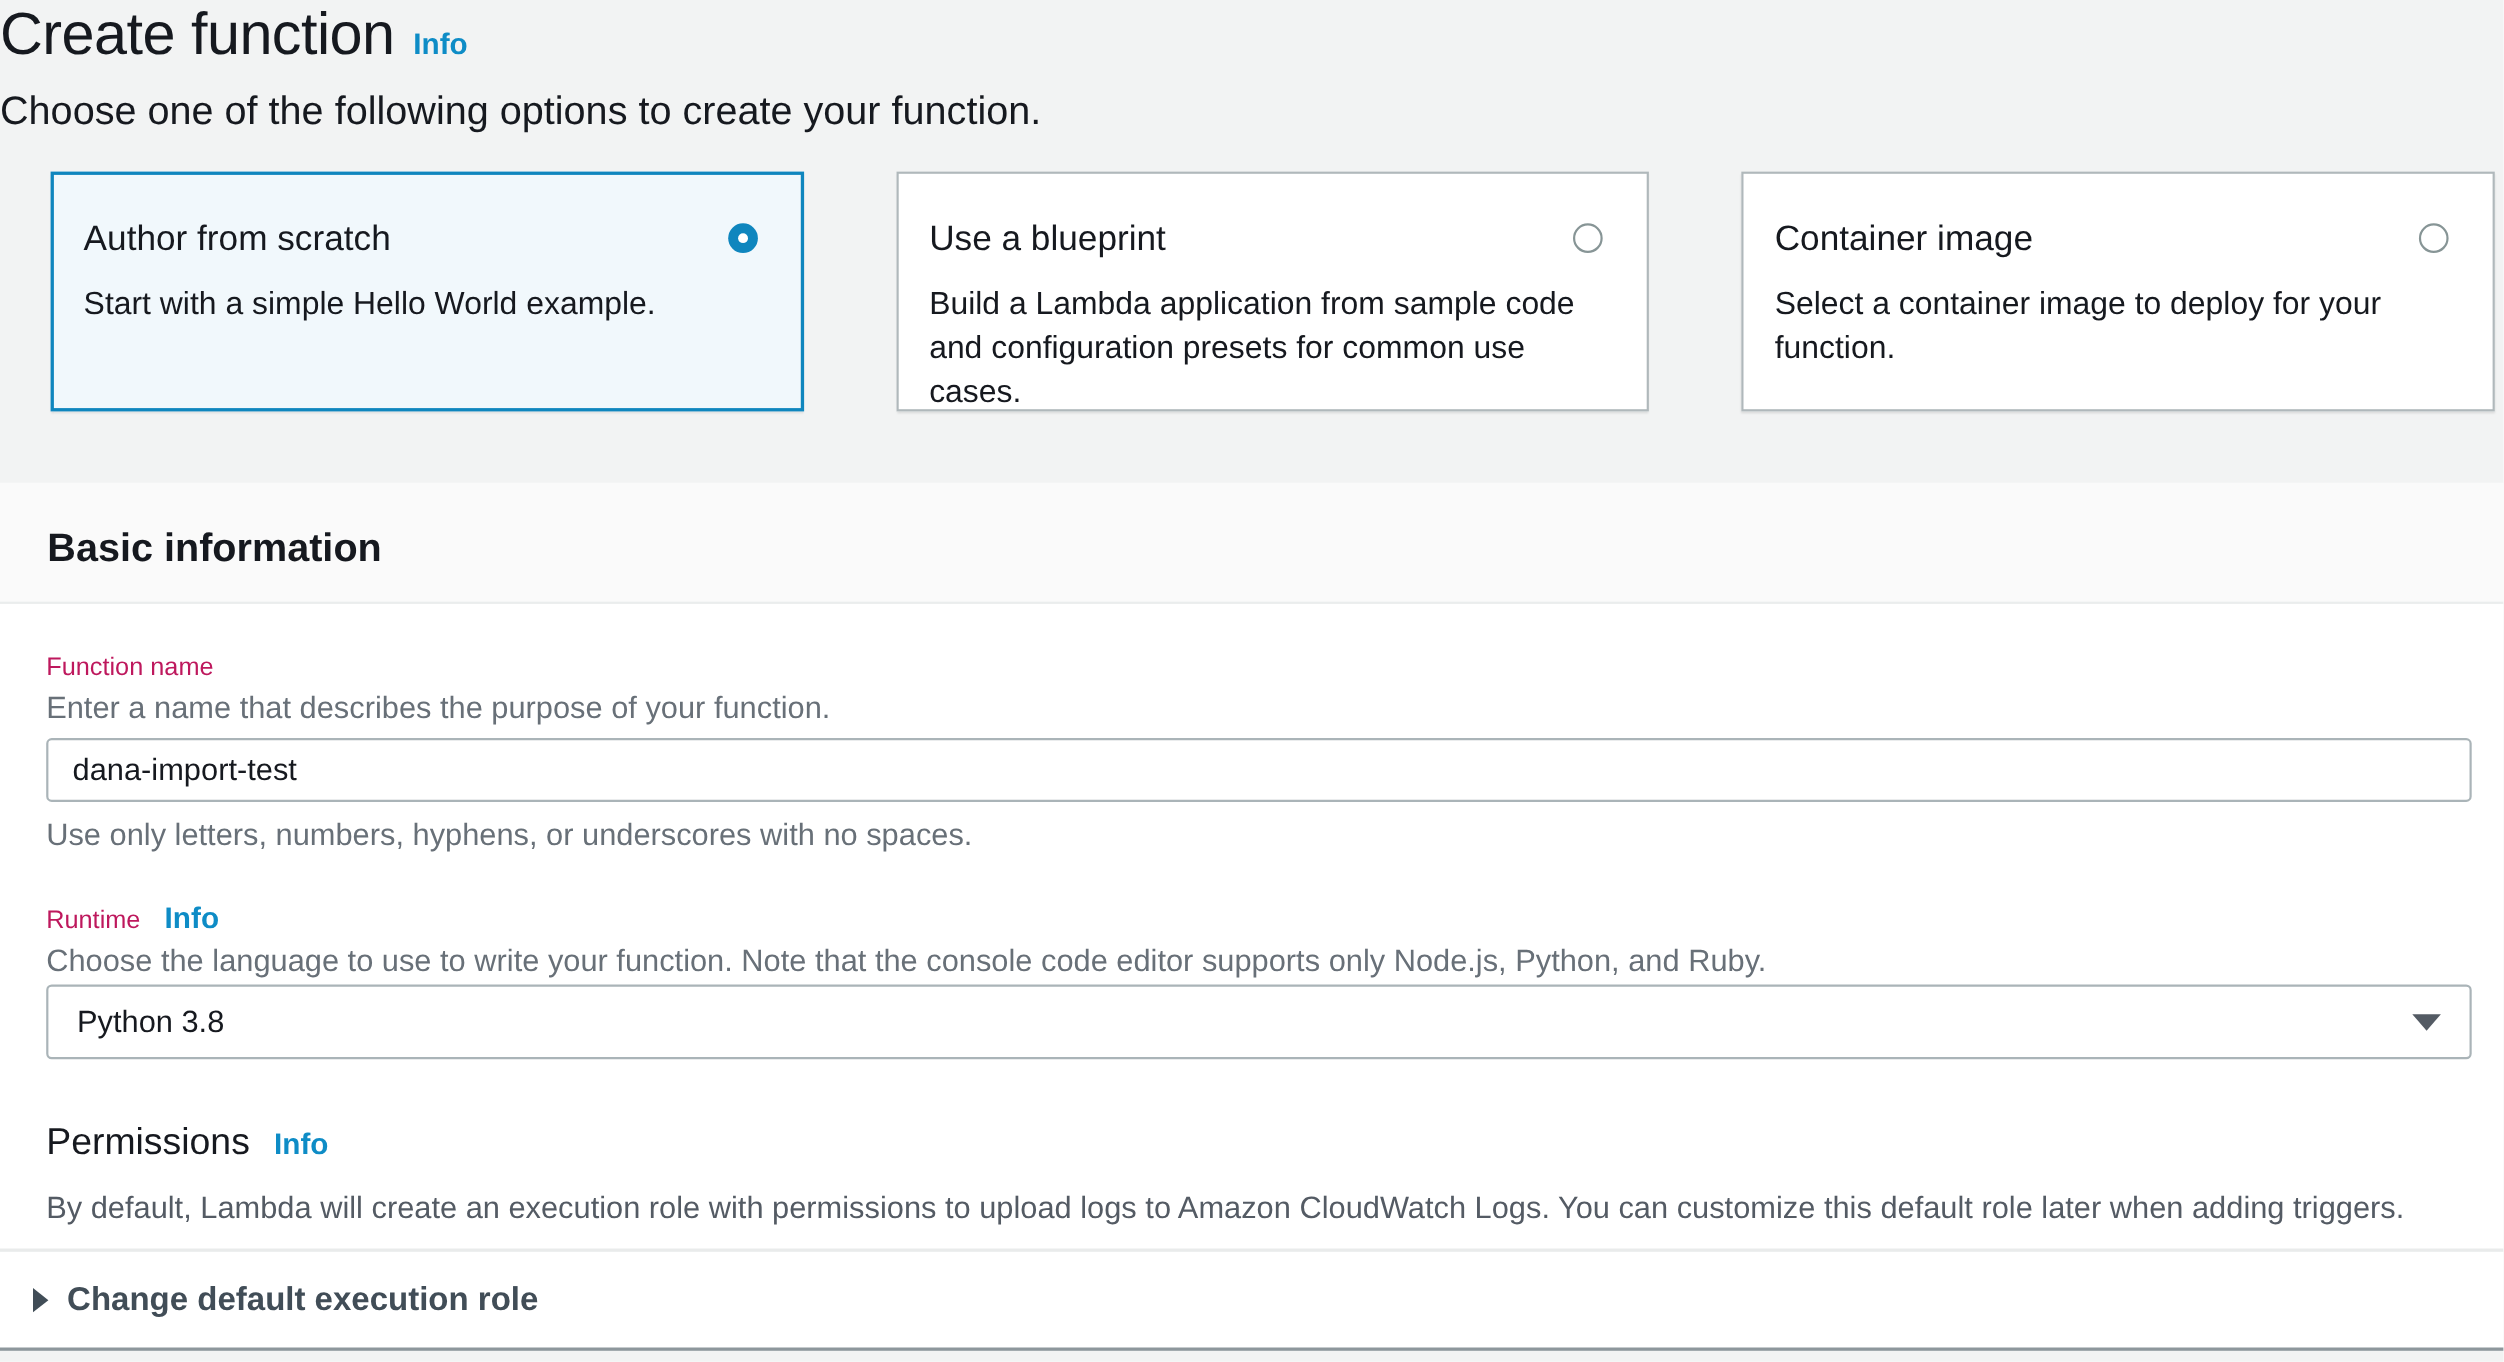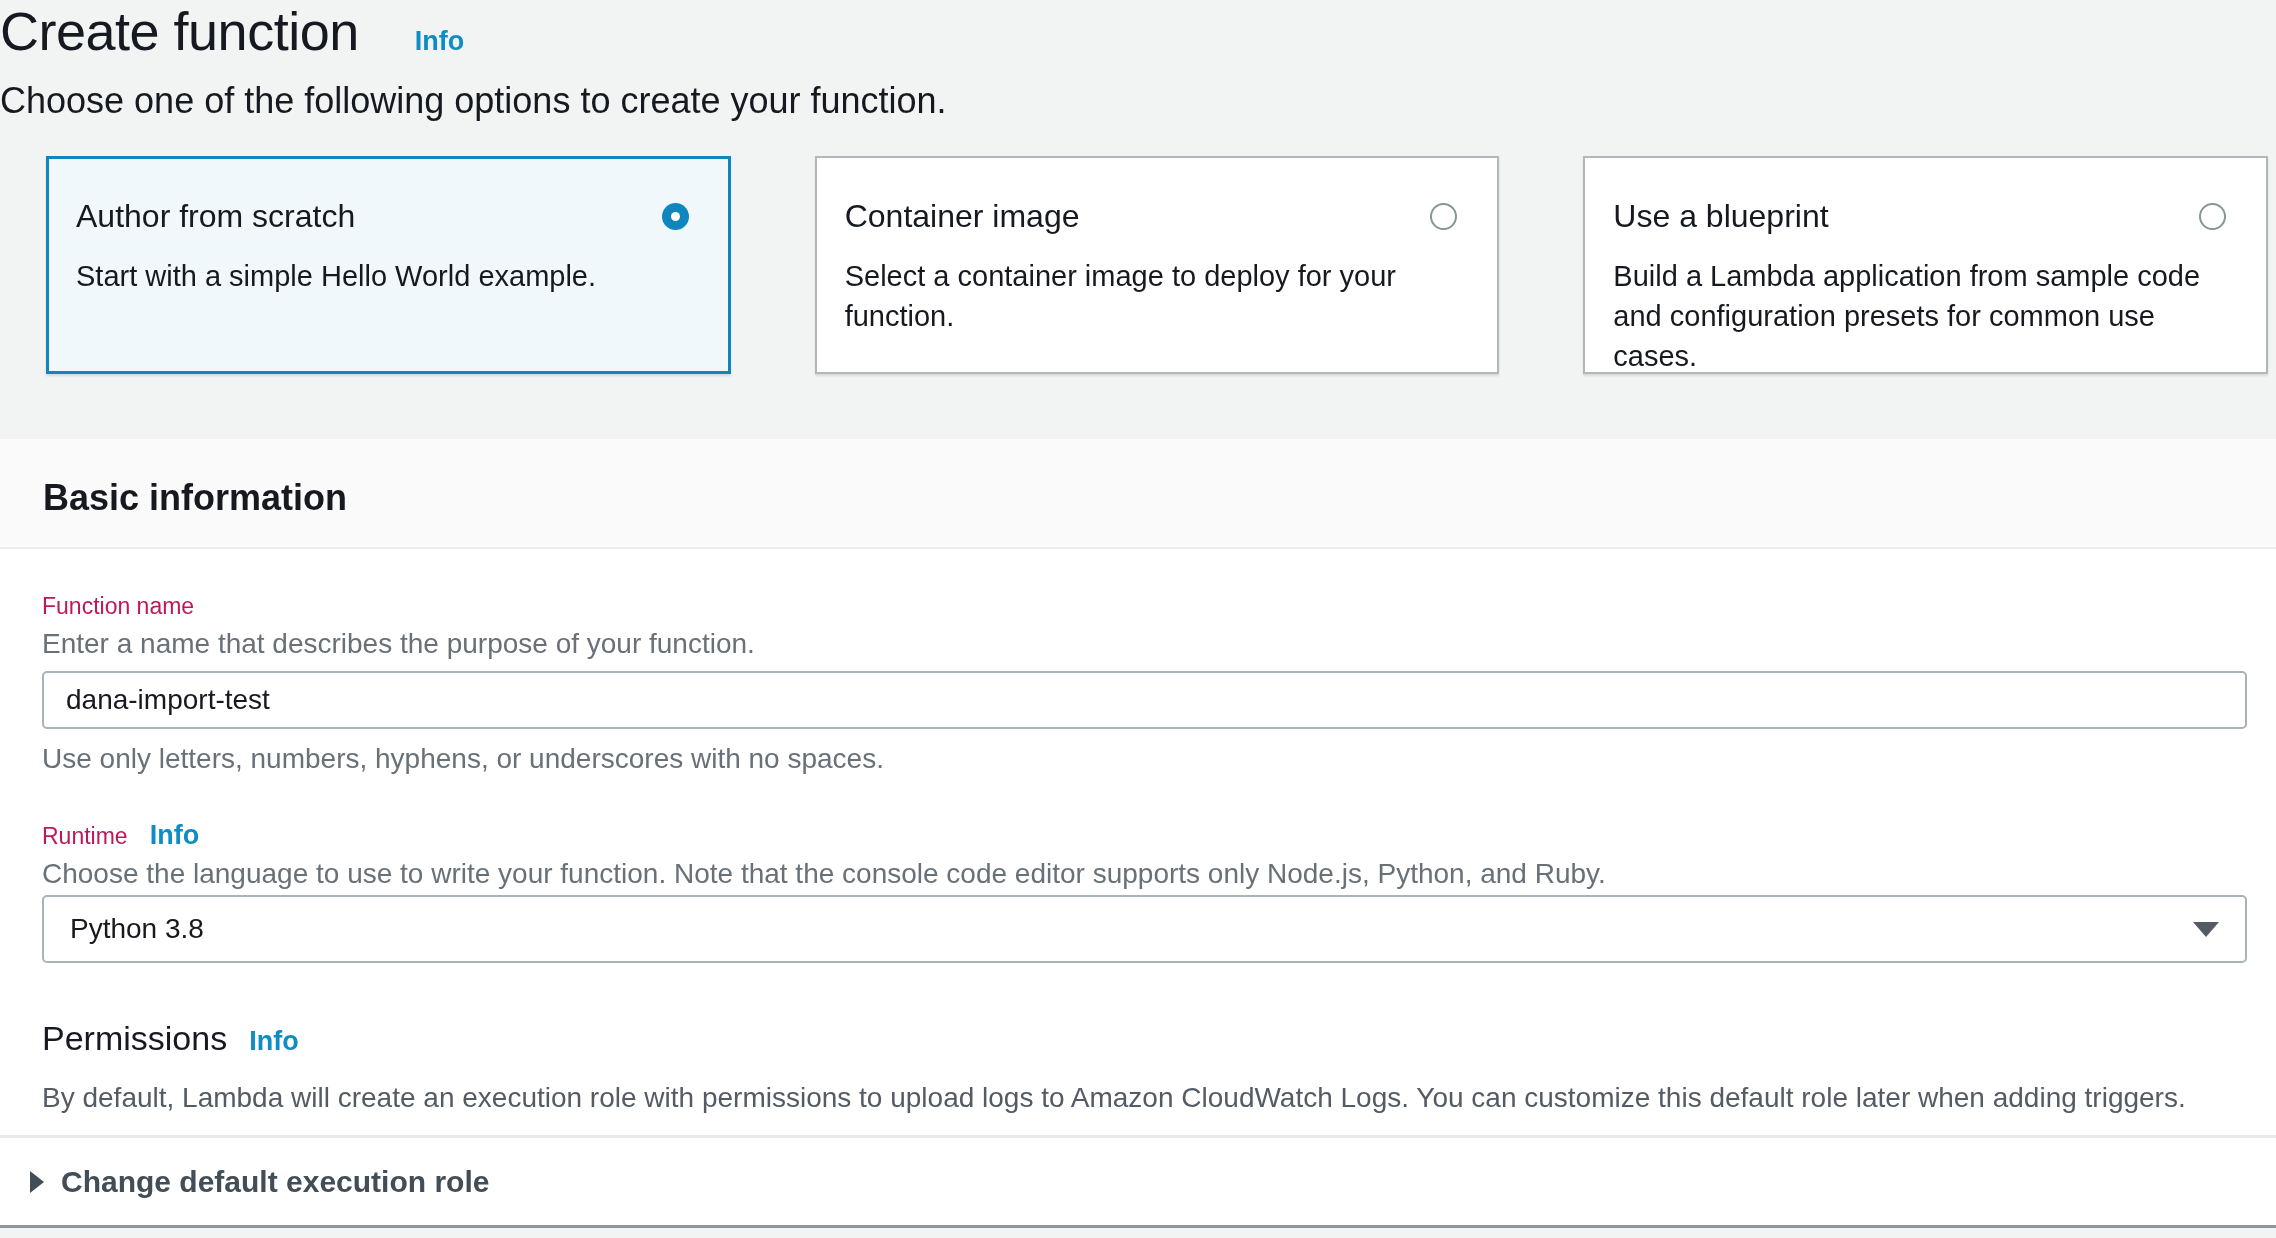--- a/index.html
+++ b/index.html
@@ -6,21 +6,21 @@
   html, body { width: 2276px; height: 1238px; overflow: hidden; }
   body {
     font-family: "Liberation Sans", sans-serif;
     background: #f2f3f3;
     color: #16191f;
     -webkit-font-smoothing: antialiased;
   }
 
   
   .top { padding-top: 2px; }
-  .title-row { display: flex; align-items: baseline; gap: 56px; }
+  .title-row { display: flex; align-items: baseline; gap: 17px; }
   h1 {
     font-size: 54px;
     font-weight: 400;
     line-height: 58px;
     letter-spacing: -0.5px;
   }
   .info-link {
     color: #0e8cc6;
     font-size: 27px;
     font-weight: 700;
@@ -223,32 +223,32 @@
     <div class="card selected">
       <div class="card-head">
         <span class="card-title">Author from scratch</span>
         <span class="radio checked"></span>
       </div>
       <p class="card-desc">Start with a simple Hello World example.</p>
     </div>
 
     <div class="card">
       <div class="card-head">
+        <span class="card-title">Use a blueprint</span>
+        <span class="radio"></span>
+      </div>
+      <p class="card-desc">Build a Lambda application from sample code and configuration presets for common use cases.</p>
+    </div>
+
+    <div class="card">
+      <div class="card-head">
         <span class="card-title">Container image</span>
         <span class="radio"></span>
       </div>
       <p class="card-desc">Select a container image to deploy for your function.</p>
-    </div>
-
-    <div class="card">
-      <div class="card-head">
-        <span class="card-title">Use a blueprint</span>
-        <span class="radio"></span>
-      </div>
-      <p class="card-desc">Build a Lambda application from sample code and configuration presets for common use cases.</p>
     </div>
 
   </div>
 </div>
 
 <section class="panel">
   <div class="panel-header">
     <h2>Basic information</h2>
   </div>
 

